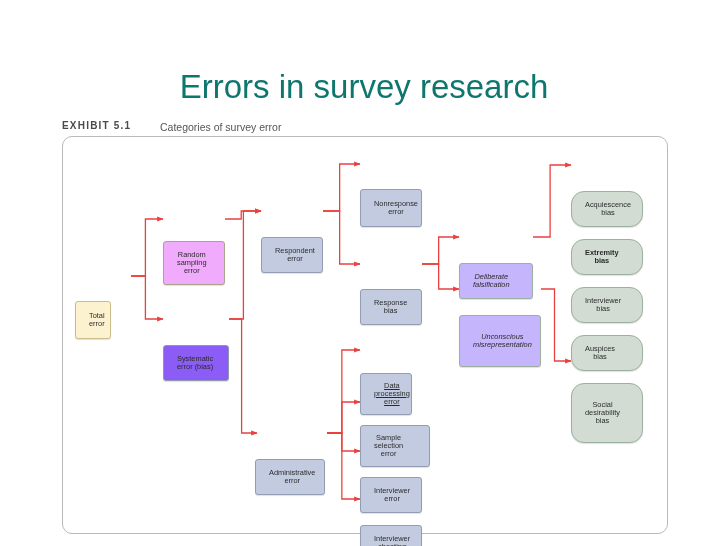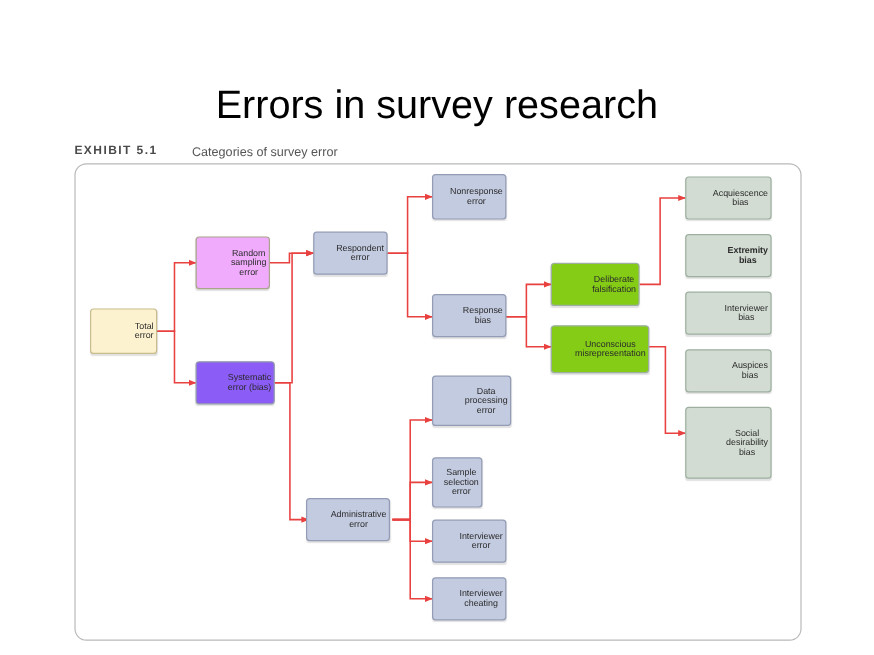--- a/index.html
+++ b/index.html
@@ -1,21 +1,21 @@
 <!DOCTYPE html>
 <html><head>
 <meta charset="utf-8">
 <style>
   html,body{margin:0;padding:0;}
   body{width:728px;height:546px;background:#ffffff;font-family:"Liberation Sans",sans-serif;overflow:hidden;}
   .page{position:relative;width:728px;height:546px;}
 
   .title{
     position:absolute; left:0; top:68px; width:728px;
-    text-align:center; font-size:33px; color:#000000;
+    text-align:center; font-size:33px; color:#0f766e;
     font-family:"Liberation Sans",sans-serif; font-weight:400;
     letter-spacing:0px;
   }
 
   .exhibit-label{
     position:absolute; left:62px; top:120px;
     font-size:10px; font-weight:bold; color:#4a4a4a;
     letter-spacing:1.2px; font-family:"Liberation Sans",sans-serif;
   }
   .exhibit-caption{
@@ -24,33 +24,34 @@
   }
 
   .frame{
     position:absolute; left:62px; top:136px; width:604px; height:396px;
     border:1px solid #b9b9b9; border-radius:10px; background:#ffffff;
   }
 
   .node{
     position:absolute; box-sizing:border-box;
     border:1px solid #9a9a9a; border-radius:3px;
-    display:flex; align-items:center; justify-content:flex-end;
+    display:flex; align-items:center; justify-content:flex-start;
     text-align:center; line-height:1.12;
     font-size:7.4px; color:#2b2b2b;
     font-family:"Liberation Sans",sans-serif;
-    padding:2px 2px;
+    padding:2px 13px;
     box-shadow:0 1px 1px rgba(0,0,0,0.12);
+    margin-top:44px;
   }
   .n-total{background:#fdf2cf;border-color:#c9bd8e;}
   .n-random{background:#f0abfc;border-color:#aaa48c;}
   .n-sys{background:#8b5cf6;border-color:#9098ae;}
   .n-blue{background:#c3cbe0;border-color:#939cb5;}
-  .n-green{background:#84cc16;border-color:#9db09f;}
-  .n-greenlight{background:#d2dcd3;border-color:#9db09f;}
+  .n-green{background:#c4b5fd;border-color:#9db09f;font-style:italic;}
+  .n-greenlight{background:#d2dcd3;border-color:#9db09f;border-radius:13px;}
 
   svg.wires{position:absolute;left:0;top:0;width:728px;height:546px;pointer-events:none;}
 </style>
 </head>
 <body>
 
 <div class="page">
 
   <div class="title">Errors in survey research</div>
 
@@ -74,21 +75,21 @@
         <path d="M359,127 L375.65,127 L375.65,100 L396,100" fill="none" stroke="#e8413f" stroke-width="1.3" marker-end="url(#arrow)"></path>
         <path d="M359,127 L375.65,127 L375.65,152 L396,152" fill="none" stroke="#e8413f" stroke-width="1.3" marker-end="url(#arrow)"></path>
         <path d="M470,100 L487.1,100 L487.1,28 L508,28" fill="none" stroke="#e8413f" stroke-width="1.3" marker-end="url(#arrow)"></path>
         <path d="M478,152 L491.5,152 L491.5,224 L508,224" fill="none" stroke="#e8413f" stroke-width="1.3" marker-end="url(#arrow)"></path>
         <path d="M264,296 L278.85,296 L278.85,213 L297,213" fill="none" stroke="#e8413f" stroke-width="1.3" marker-end="url(#arrow)"></path>
         <path d="M264,296 L278.85,296 L278.85,265 L297,265" fill="none" stroke="#e8413f" stroke-width="1.3" marker-end="url(#arrow)"></path>
         <path d="M264,296 L278.85,296 L278.85,314 L297,314" fill="none" stroke="#e8413f" stroke-width="1.3" marker-end="url(#arrow)"></path>
         <path d="M264,296 L278.85,296 L278.85,362 L297,362" fill="none" stroke="#e8413f" stroke-width="1.3" marker-end="url(#arrow)"></path>
       </svg>
     <div id="node-layer">
-        <div class="node n-total" style="left: 12px; top: 120px; width: 56px; height: 38px;">
+        <div class="node n-total" style="left: 12px; top: 120px; width: 36px; height: 38px;">
           <div>Total<br>error</div>
         </div>
         <div class="node n-random" style="left: 100px; top: 60px; width: 62px; height: 44px;">
           <div>Random<br>sampling<br>error</div>
         </div>
         <div class="node n-sys" style="left: 100px; top: 164px; width: 66px; height: 36px;">
           <div>Systematic<br>error (bias)</div>
         </div>
         <div class="node n-blue" style="left: 198px; top: 56px; width: 62px; height: 36px;">
           <div>Respondent<br>error</div>
@@ -98,42 +99,42 @@
         </div>
         <div class="node n-blue" style="left: 297px; top: 8px; width: 62px; height: 38px;">
           <div>Nonresponse<br>error</div>
         </div>
         <div class="node n-blue" style="left: 297px; top: 108px; width: 62px; height: 36px;">
           <div>Response<br>bias</div>
         </div>
         <div class="node n-green" style="left: 396px; top: 82px; width: 74px; height: 36px;">
           <div>Deliberate<br>falsification</div>
         </div>
-        <div class="node n-green" style="left: 396px; top: 134px; width: 82px; height: 40px;">
+        <div class="node n-green" style="left: 396px; top: 134px; width: 82px; height: 52px;">
           <div>Unconscious<br>misrepresentation</div>
         </div>
         <div class="node n-greenlight" style="left: 508px; top: 10px; width: 72px; height: 36px;">
           <div>Acquiescence<br>bias</div>
         </div>
         <div class="node n-greenlight" style="left: 508px; top: 58px; width: 72px; height: 36px; font-weight: bold;">
           <div>Extremity<br>bias</div>
         </div>
         <div class="node n-greenlight" style="left: 508px; top: 106px; width: 72px; height: 36px;">
           <div>Interviewer<br>bias</div>
         </div>
         <div class="node n-greenlight" style="left: 508px; top: 154px; width: 72px; height: 36px;">
           <div>Auspices<br>bias</div>
         </div>
         <div class="node n-greenlight" style="left: 508px; top: 202px; width: 72px; height: 60px;">
           <div>Social<br>desirability<br>bias</div>
         </div>
-        <div class="node n-blue" style="left: 297px; top: 176px; width: 66px; height: 42px;">
+        <div class="node n-blue" style="left: 297px; top: 192px; width: 52px; height: 42px; text-decoration: underline;">
           <div>Data<br>processing<br>error</div>
         </div>
-        <div class="node n-blue" style="left: 297px; top: 244px; width: 42px; height: 42px;">
+        <div class="node n-blue" style="left: 297px; top: 244px; width: 70px; height: 42px;">
           <div>Sample<br>selection<br>error</div>
         </div>
         <div class="node n-blue" style="left: 297px; top: 296px; width: 62px; height: 36px;">
           <div>Interviewer<br>error</div>
         </div>
         <div class="node n-blue" style="left: 297px; top: 344px; width: 62px; height: 36px;">
           <div>Interviewer<br>cheating</div>
         </div>
       </div>
   </div>

